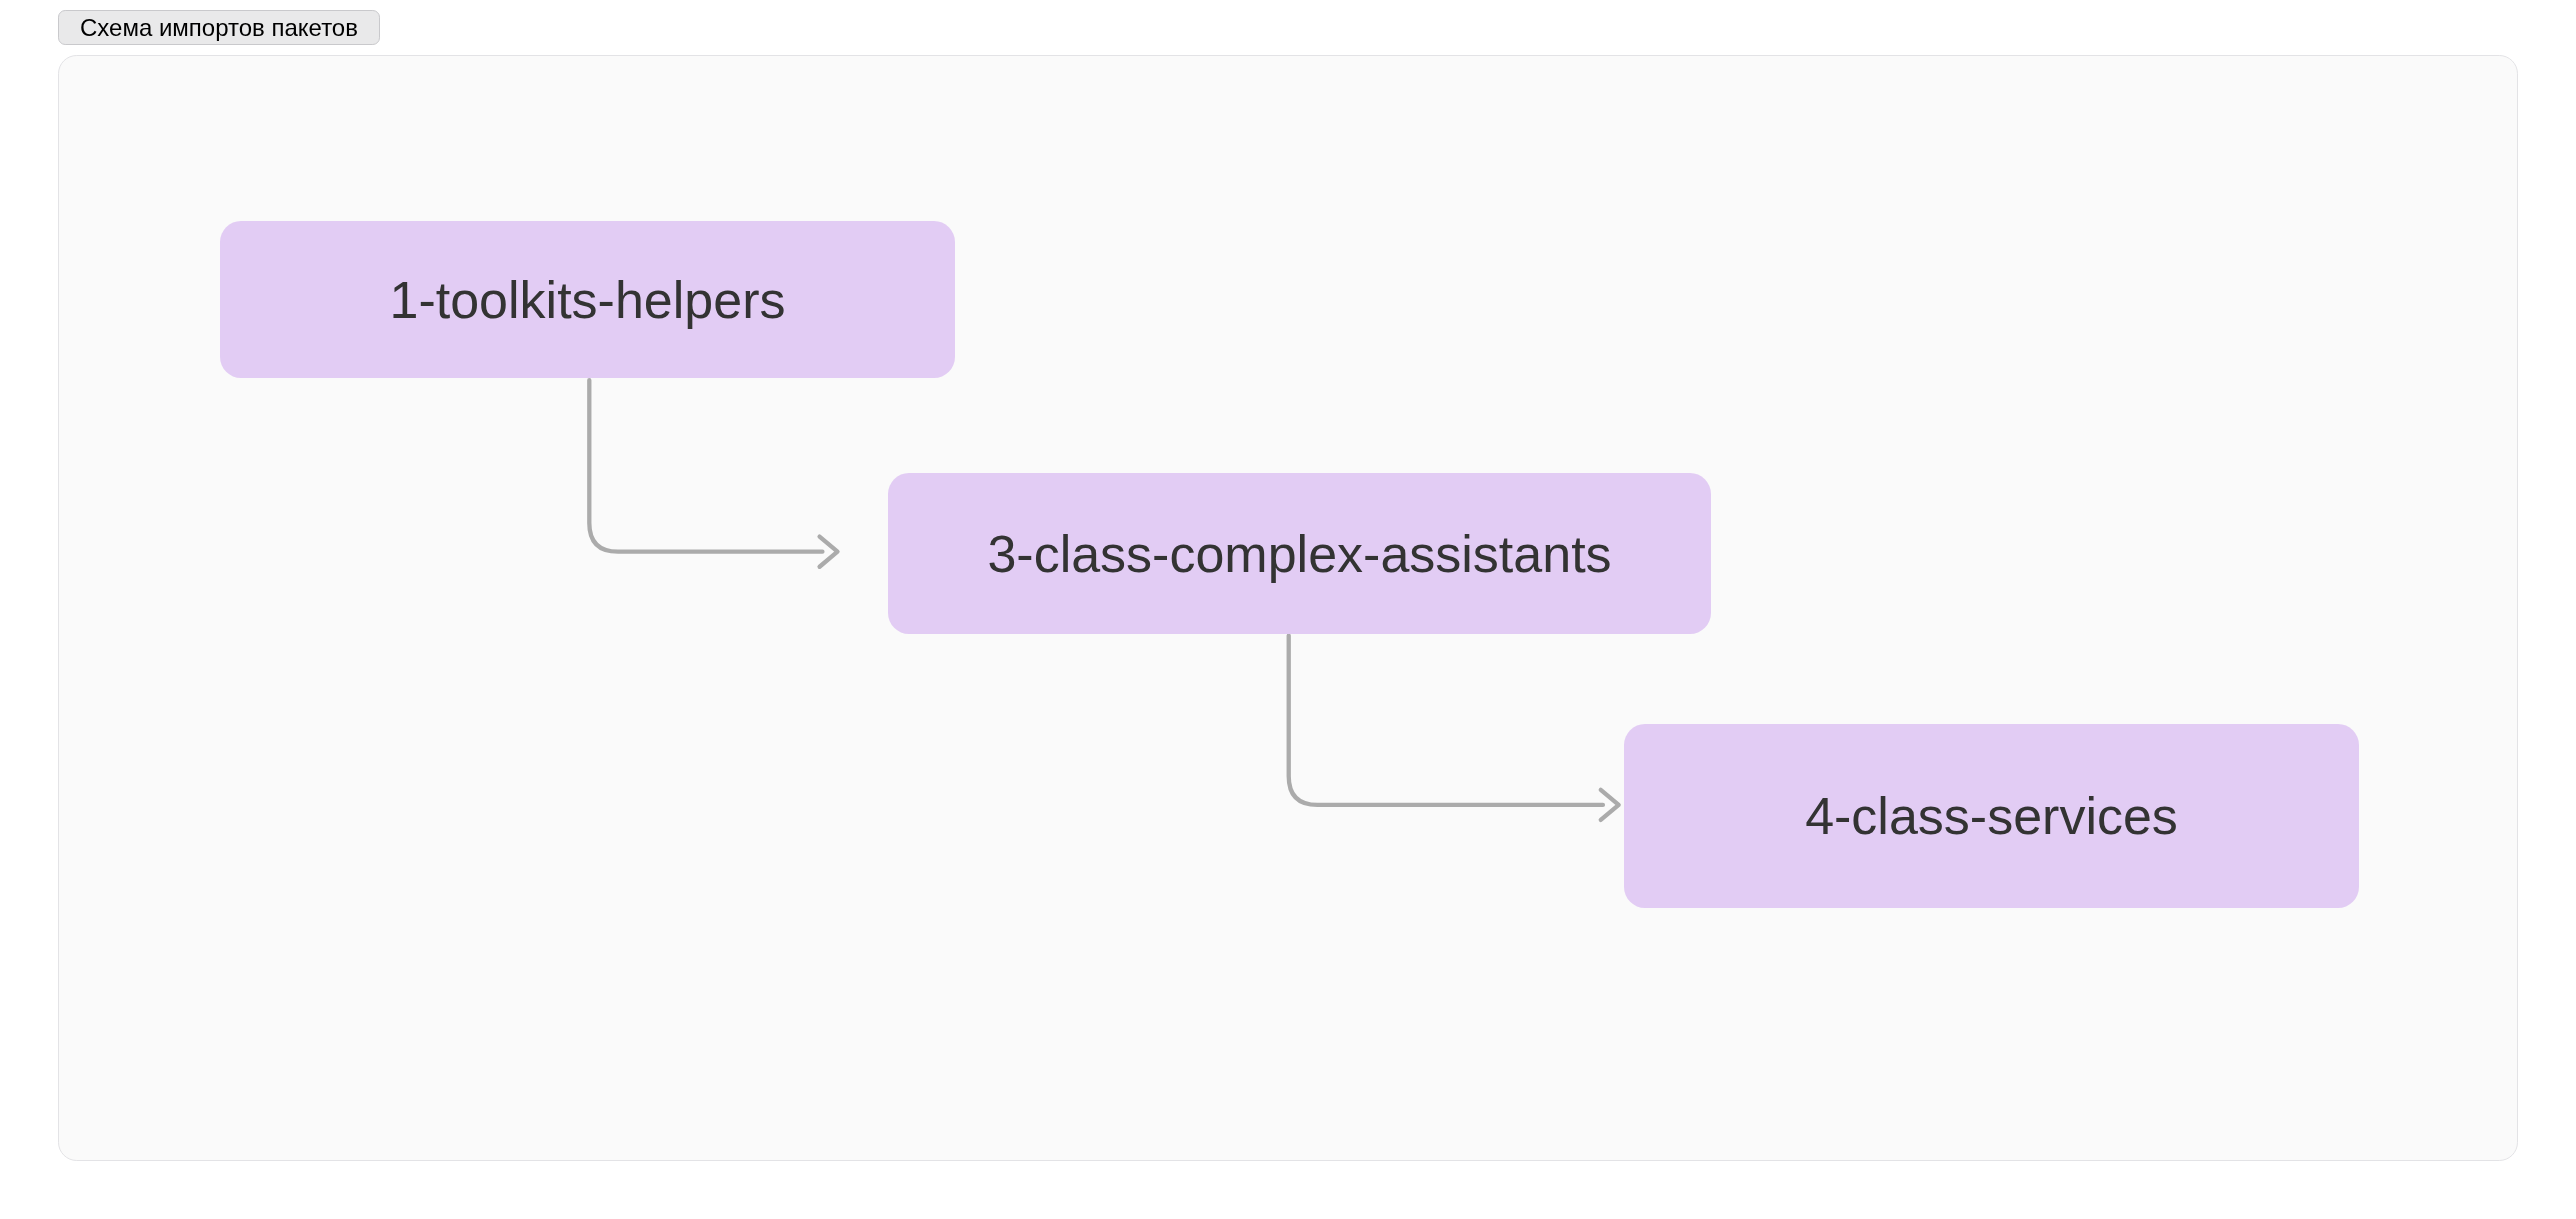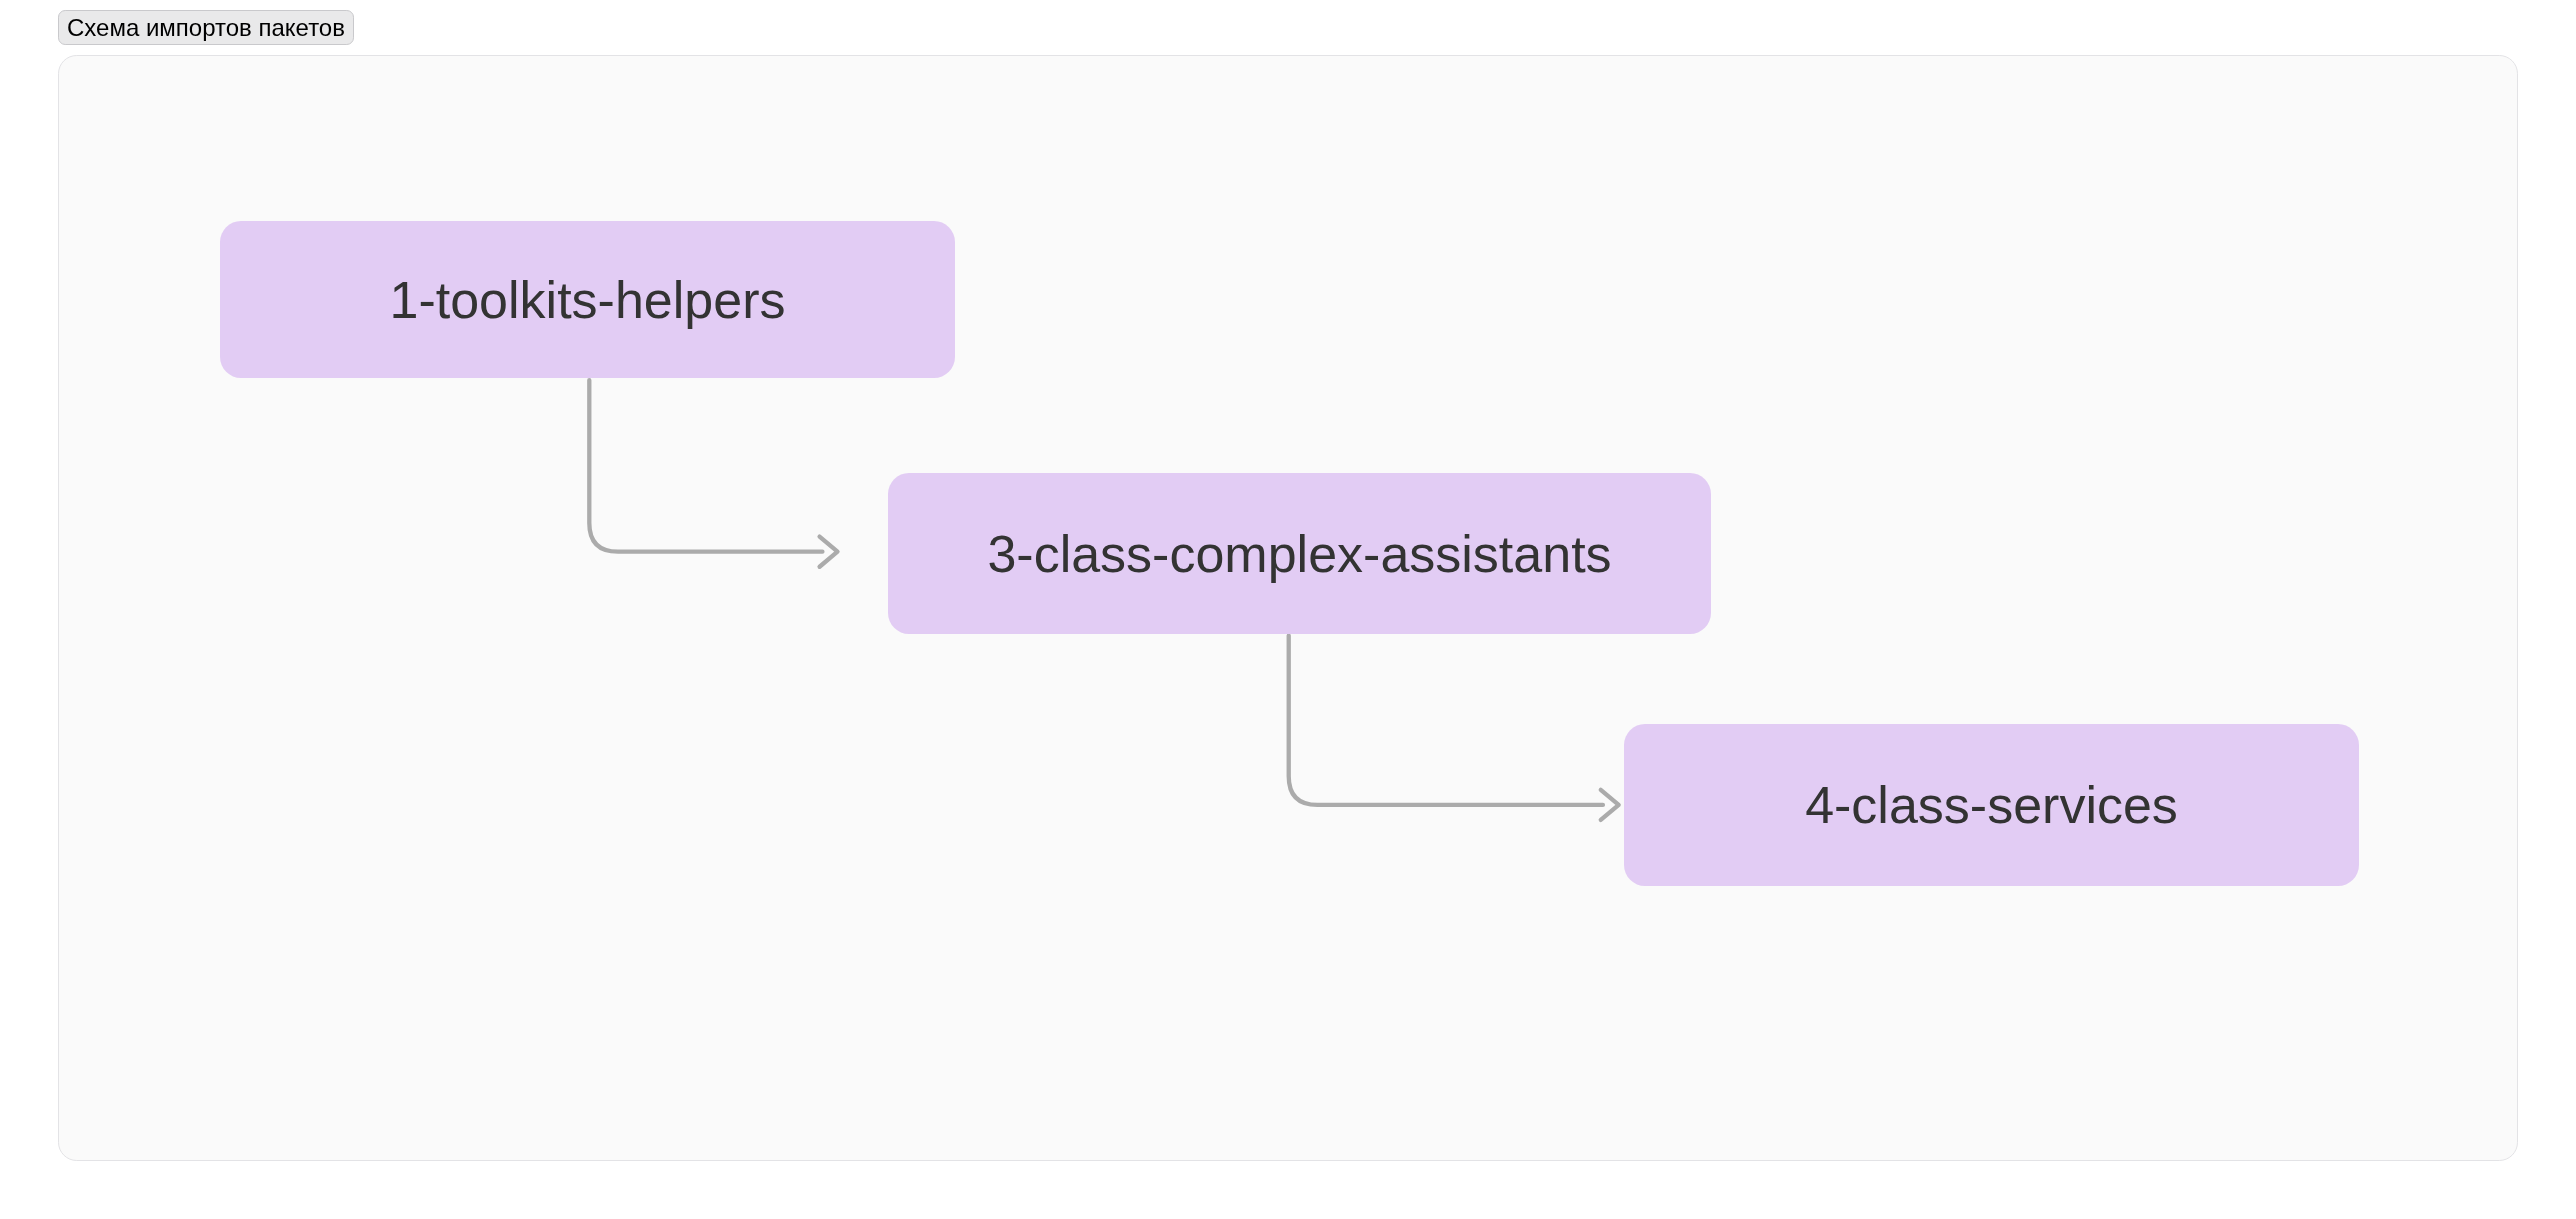--- a/index.html
+++ b/index.html
@@ -12,21 +12,21 @@
     font-family: "Liberation Sans", sans-serif;
     overflow: hidden;
   }
 
   
   .diagram-toggle {
     position: absolute;
     left: 58px;
     top: 10px;
     height: 35px;
-    padding: 0 8px;
+    padding: 0 21px;
     display: inline-flex;
     align-items: center;
     justify-content: center;
     background: #e9e9ea;
     border: 1.4px solid #c9c9cc;
     border-radius: 7.2px;
     font-family: "Liberation Sans", sans-serif;
     font-size: 24px;
     line-height: 1;
     color: #000000;
@@ -74,21 +74,21 @@
     background: #e2ccf4;
     border-radius: 21px;
     color: #333333;
     font-size: 52px;
     line-height: 1;
     white-space: nowrap;
     text-align: center;
   }
   .flow-node-1 { left: 161px;  top: 165px; width: 735px; height: 157px; }
   .flow-node-2 { left: 801px; top: 417px; width: 823px; height: 161px; margin-left: 28px; }
-  .flow-node-3 { left: 1565px; top: 668px; width: 735px; height: 162px; }
+  .flow-node-3 { left: 1565px; top: 668px; width: 735px; height: 184px; }
 </style>
 </head>
 <body>
 
 <button class="diagram-toggle">Схема импортов пакетов</button>
 
 <div class="diagram-canvas">
 
   <svg class="edges-layer" viewBox="0 0 3422 1539" aria-hidden="true">
 

